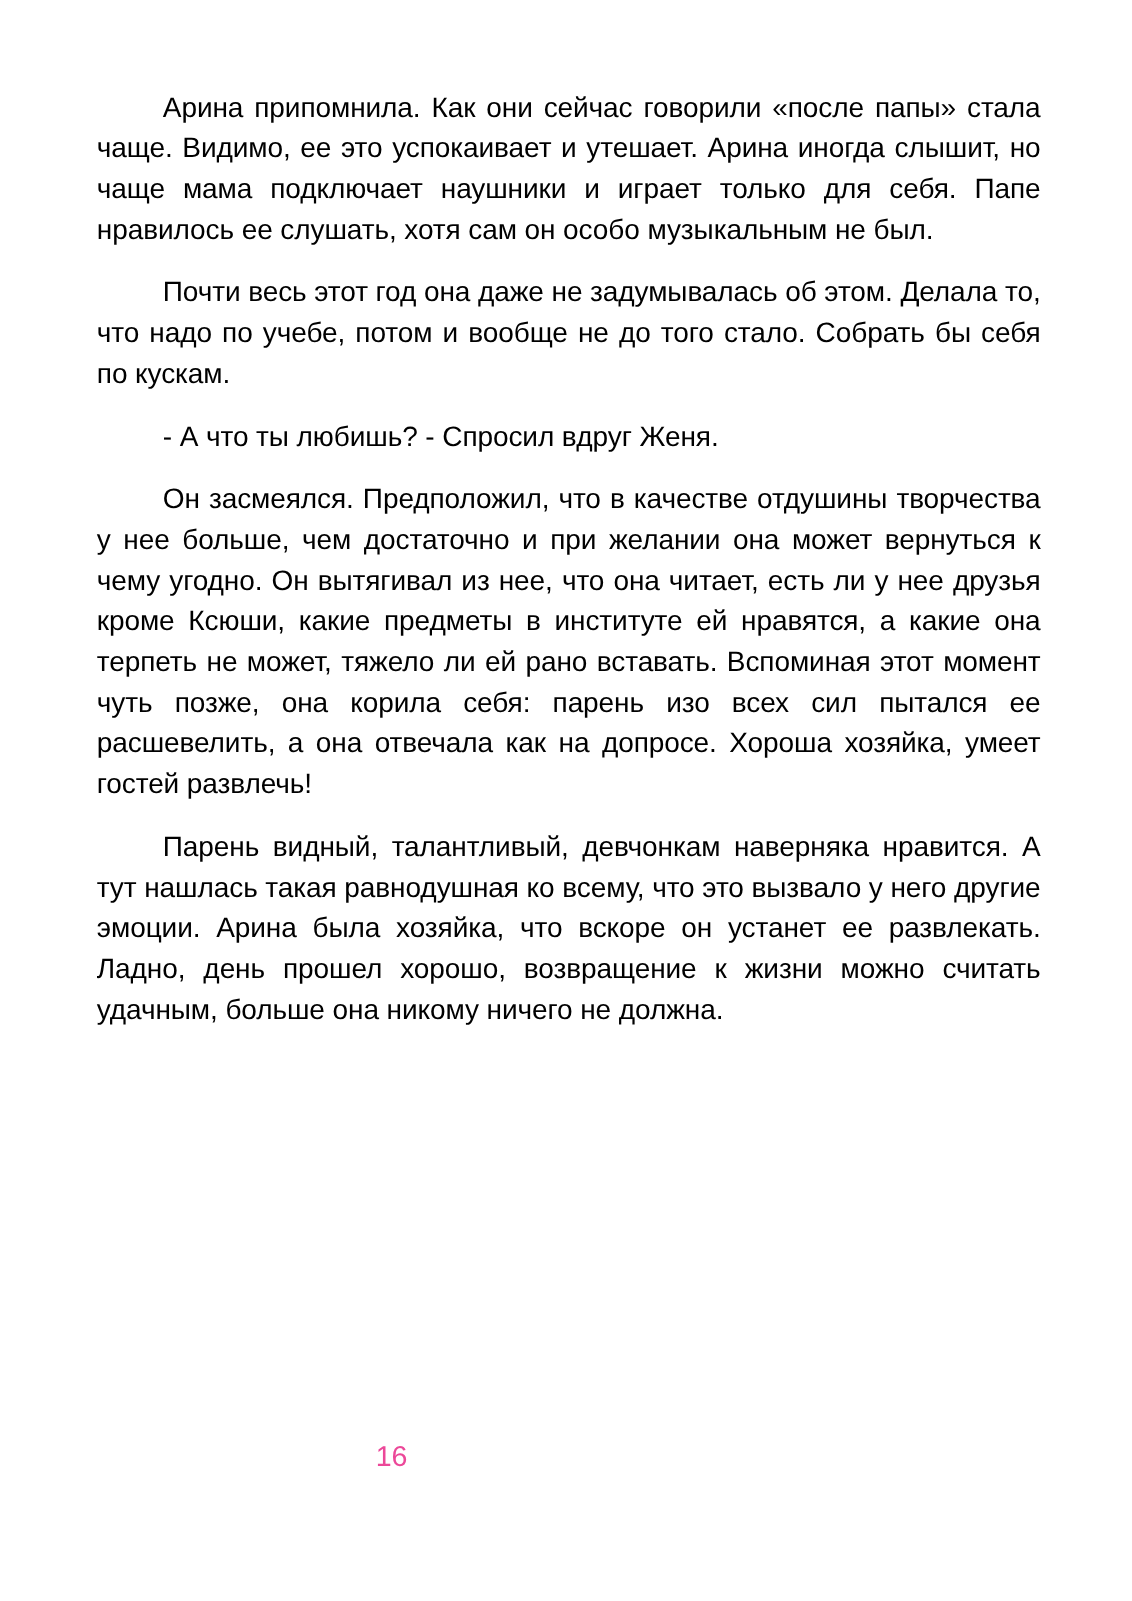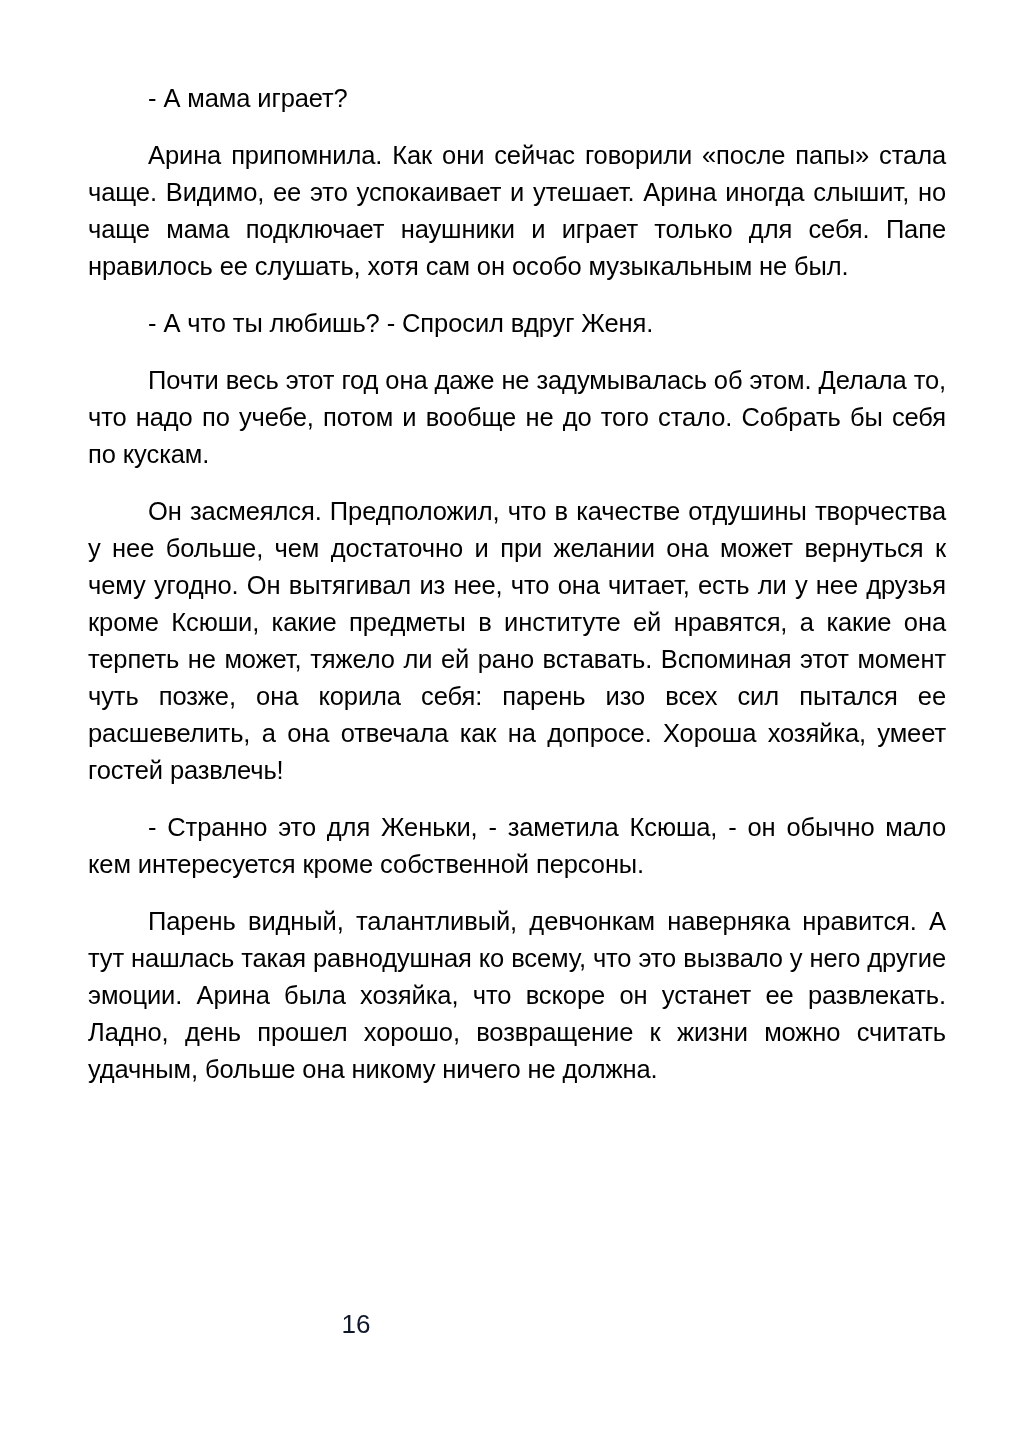--- a/index.html
+++ b/index.html
@@ -47,42 +47,40 @@
     content: none;
   }
   .page-number {
     position: absolute;
     left: 88px;
     top: 1306px;
     width: 536px;
     text-align: center;
     font-size: 26px;
     line-height: 37px;
-    color: #0f172a;
+    color: #ec4899;
   }
 </style>
 </head>
 <body>
 
 <div class="page">
 
   <div class="text-column">
 
-    <p class="para no-stretch">- А мама играет?</p>
 
     <p class="para no-stretch">Арина припомнила. Как они сейчас говорили «после папы» стала чаще. Видимо, ее это успокаивает и утешает. Арина иногда слышит, но чаще мама подключает наушники и играет только для себя. Папе нравилось ее слушать, хотя сам он особо музыкальным не был.</p>
 
+    <p class="para no-stretch">Почти весь этот год она даже не задумывалась об этом. Делала то, что надо по учебе, потом и вообще не до того стало. Собрать бы себя по кускам.</p>
+
     <p class="para no-stretch">- А что ты любишь?  - Спросил вдруг Женя.</p>
-
-    <p class="para no-stretch">Почти весь этот год она даже не задумывалась об этом. Делала то, что надо по учебе, потом и вообще не до того стало. Собрать бы себя по кускам.</p>
 
 
     <p class="para no-stretch">Он засмеялся. Предположил, что в качестве отдушины творчества у нее больше, чем достаточно и при желании она может вернуться к чему угодно. Он вытягивал из нее, что она читает, есть ли у нее друзья кроме Ксюши, какие предметы в институте ей нравятся, а какие она терпеть не может, тяжело ли ей рано вставать. Вспоминая этот момент чуть позже, она корила себя: парень изо всех сил пытался ее расшевелить, а она отвечала как на допросе. Хороша хозяйка, умеет гостей развлечь!</p>
 
-    <p class="para no-stretch">- Странно это для Женьки, - заметила Ксюша, - он обычно мало кем интересуется кроме собственной персоны.</p>
 
     <p class="para no-stretch">Парень видный, талантливый, девчонкам наверняка нравится. А тут нашлась такая равнодушная ко всему, что это вызвало у него другие эмоции. Арина была хозяйка, что вскоре он устанет ее развлекать. Ладно, день прошел хорошо, возвращение к жизни можно считать удачным, больше она никому ничего не должна.</p>
 
   </div>
 
   <div class="page-number">16</div>
 
 </div>
 
 </body></html>

